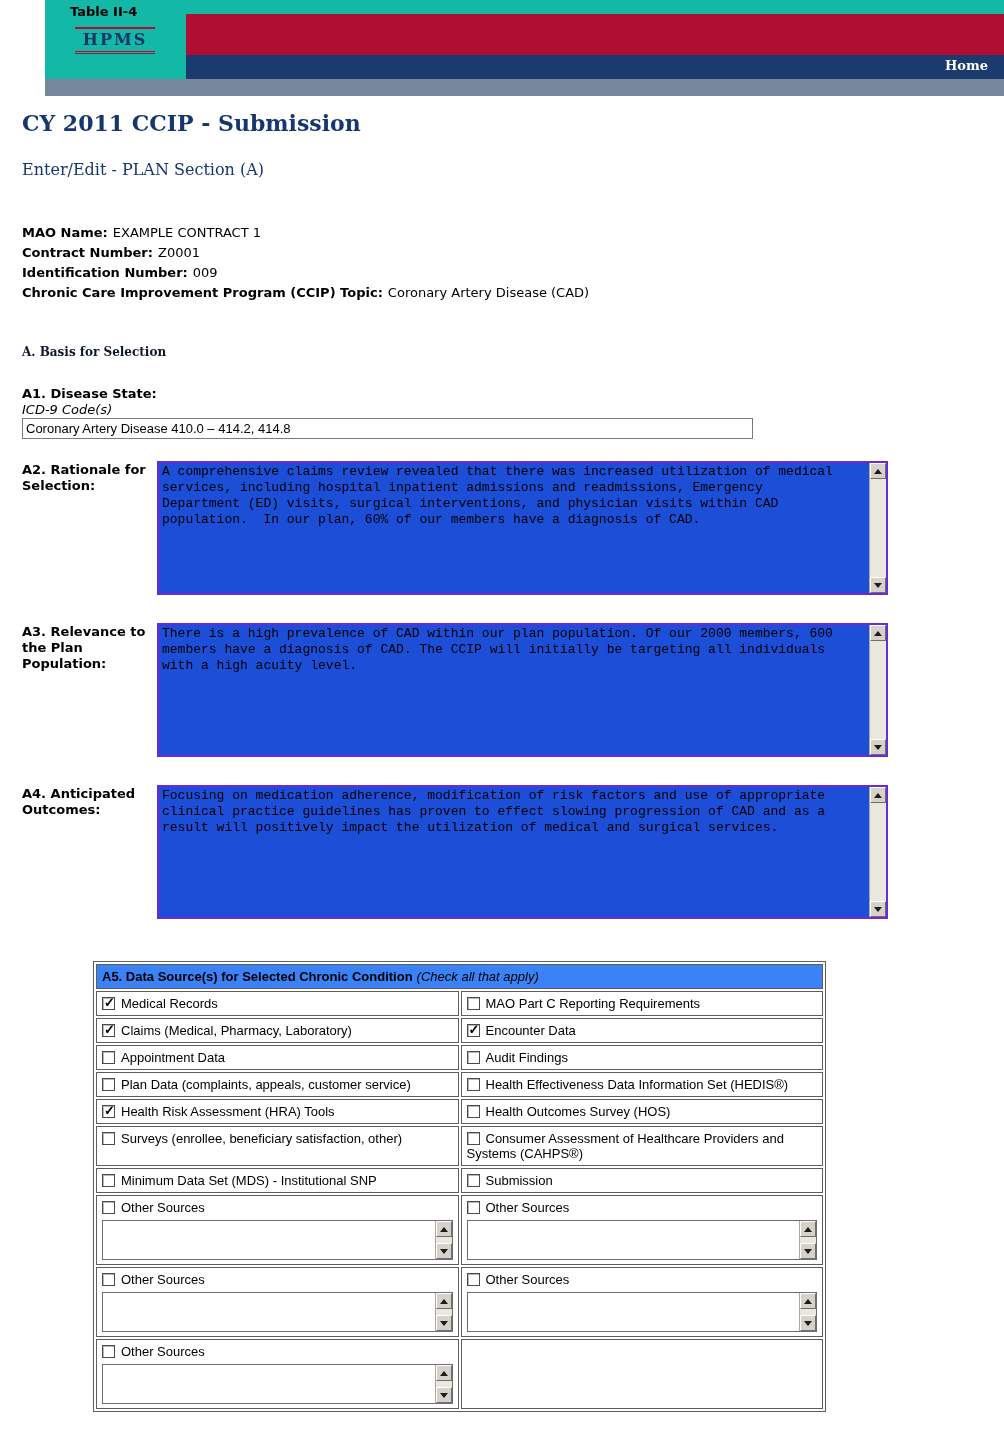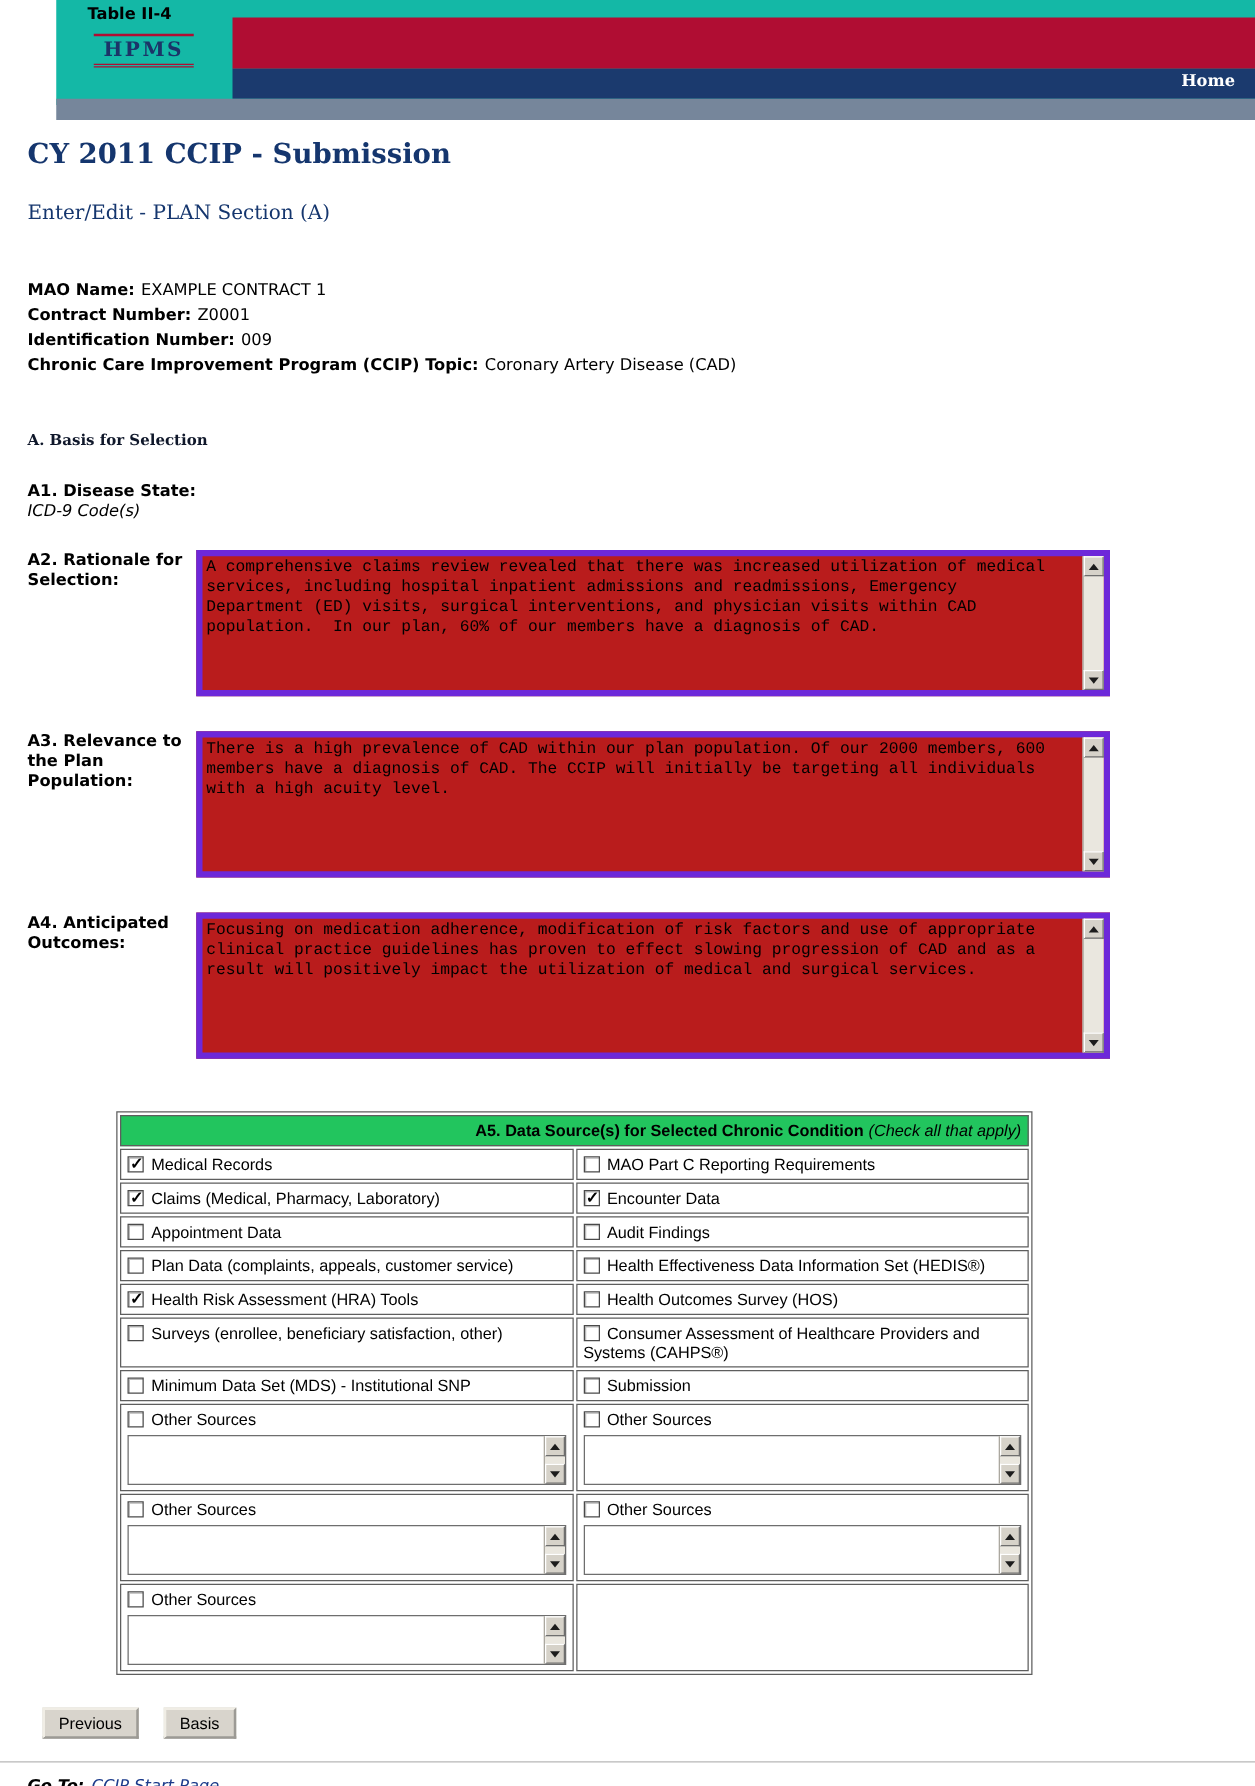--- a/index.html
+++ b/index.html
@@ -34,37 +34,37 @@
   .frow.a1 { margin-top:26px;flex-direction:column; }
   .frow.a2 { margin-top:22px; }
   .frow.a3, .frow.a4 { margin-top:28px; }
   .flabel { width:135px; font-weight:bold; line-height:16px; padding-top:1px; }
   .flabel .sub { font-weight:normal; font-style:italic; }
   .ffield { width:731px; }
 
   .tinput { width:731px; height:21px; border:1px solid #7A7A7A; background:#fff;
             font-family:"Liberation Sans", sans-serif; font-size:13px; line-height:19px; padding:0 3px; overflow:hidden; }
 
-  .tbox { width:731px; height:117px; border:5px solid #6d28d9; background:#b91c1c; display:flex; }
+  .tbox { width:731px; height:134px; border:2px solid #6d28d9; background:#1d4ed8; display:flex; }
   .tbox .txt { flex:1; font-family:"Liberation Mono", monospace; font-size:13px; line-height:16px;
                padding:1px 26px 1px 3px; white-space:pre-wrap; overflow:hidden; }
 
   .vscroll { width:17px; background:#EAE7DF; border-left:1px solid #ABA8A0;
              display:flex; flex-direction:column; justify-content:space-between; }
   .sb-btn { height:16px; background:#D6D2C9; border:1px solid; border-color:#FFFFFF #6E6E6E #6E6E6E #FFFFFF;
             display:flex; align-items:center; justify-content:center; cursor:pointer; }
   .arr { width:0; height:0; }
   .arr.up   { border-left:4px solid transparent; border-right:4px solid transparent; border-bottom:5px solid #1c1c1c; }
   .arr.down { border-left:4px solid transparent; border-right:4px solid transparent; border-top:5px solid #1c1c1c; }
 
   
   table.a5 { border-collapse:separate; border-spacing:2px; width:733px; margin:42px 0 0 93px;
              border:1px solid #5E5E5E; background:#fff; font-family:"Liberation Sans", sans-serif; font-size:13px; }
   table.a5 td { border:1px solid #5E5E5E; padding:4px 5px; vertical-align:top; width:50%; }
-  td.a5-header { text-align:right; background:#22c55e; padding:4px 2px; }
+  td.a5-header { text-align:left; background:#3b82f6; padding:4px 2px; }
   td.a5-header .it { font-style:italic; font-weight:normal; margin-left:4px; }
   td.a5-header .bd { font-weight:bold; }
   .cb { display:inline-block; width:13px; height:13px; border:1px solid #4A4A4A; background:#fff;
         vertical-align:-2px; position:relative; cursor:pointer; box-shadow:inset 1px 1px 0 #B9B9B9; }
   .cb.checked::after { content:"\2713"; position:absolute; left:1px; top:-3px; font-size:13px; font-weight:bold; color:#000; }
   .cb-label { margin-left:6px; }
   .os-box { margin-top:5px; height:40px; border:1px solid #6E6E6E; background:#fff; display:flex; }
   .os-box .txt { flex:1; }
   td.empty-cell { background:#fff; }
 
@@ -110,20 +110,23 @@
     </div>
   </div>
 
   <h3 class="section-heading">A. Basis for Selection</h3>
 
   <div class="frow a1">
     <div class="flabel">
       <span>A1. Disease State:</span><br>
       <span class="sub">ICD-9 Code(s)</span>
     </div>
+    <div class="ffield">
+      <div class="tinput">Coronary Artery Disease 410.0 – 414.2, 414.8</div>
+    </div>
   </div>
 
   <div class="frow a2">
     <div class="flabel">A2. Rationale for Selection:</div>
     <div class="ffield">
       <div class="tbox">
         <div class="txt">A comprehensive claims review revealed that there was increased utilization of medical services, including hospital inpatient admissions and readmissions, Emergency Department (ED) visits, surgical interventions, and physician visits within CAD population.  In our plan, 60% of our members have a diagnosis of CAD.</div>
         <div class="vscroll">
           <div class="sb-btn">
               <span class="arr up"></span>

